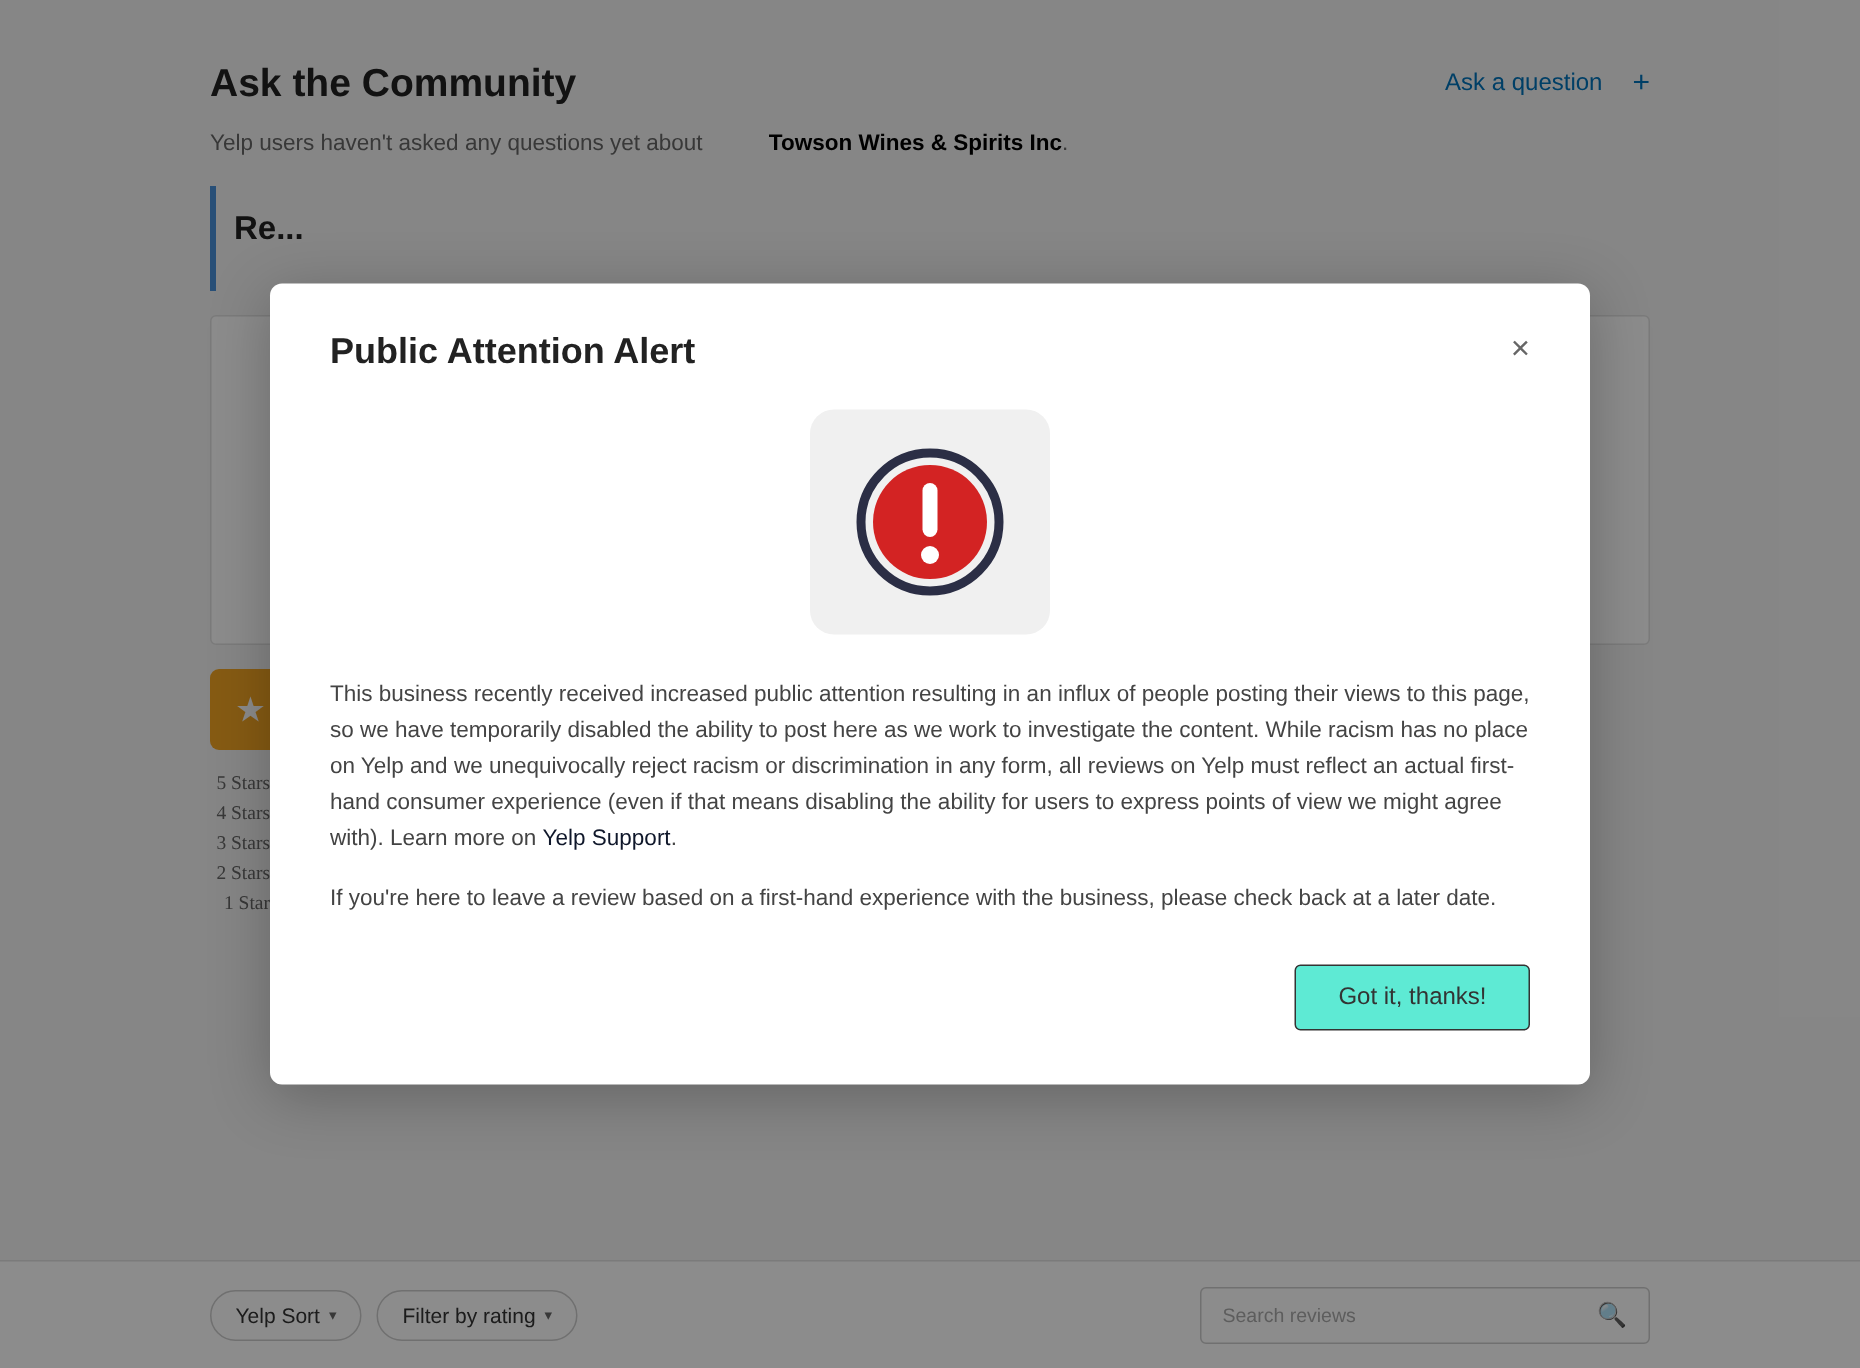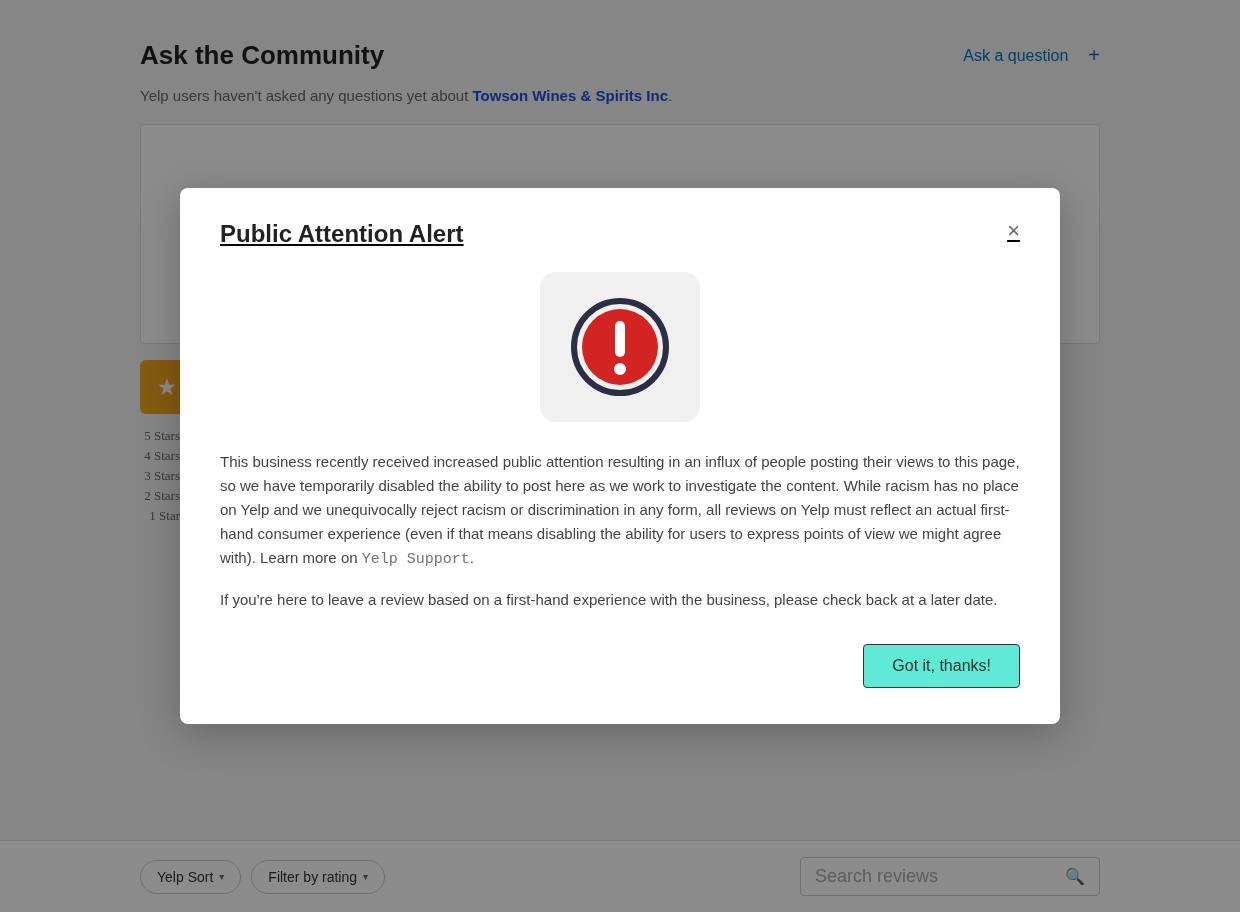--- a/index.html
+++ b/index.html
@@ -45,22 +45,23 @@
       color: #0073bb;
     }
 
     .community-text {
       font-size: 15px;
       color: #666;
       margin-bottom: 20px;
     }
 
     .community-text .business-name {
-      color: #1d4ed8;
+      color: #000000;
       font-weight: 600;
+      margin-left: 40px;
     }
 
     .reviews-section {
       margin-top: 10px;
     }
 
     .reviews-title {
       font-size: 22px;
       font-weight: 700;
       color: #222;
@@ -192,21 +193,21 @@
       border-radius: 4px;
       padding: 8px 14px;
       background: #fff;
       width: 300px;
       gap: 8px;
     }
 
     .search-input {
       border: none;
       outline: none;
-      font-size: 18px;
+      font-size: 13px;
       color: #333;
       width: 100%;
     }
 
     .search-input::placeholder {
       color: #aaa;
     }
 
     .search-icon {
       color: #666;
@@ -234,21 +235,20 @@
       position: relative;
       z-index: 200;
       box-shadow: 0 8px 40px rgba(0,0,0,0.25);
     }
 
     .modal-header {
       display: flex;
       justify-content: space-between;
       align-items: flex-start;
       margin-bottom: 24px;
-      text-decoration: underline;
     }
 
     .modal-title {
       font-size: 24px;
       font-weight: 700;
       color: #222;
     }
 
     .modal-close {
       font-size: 22px;
@@ -281,24 +281,23 @@
     }
 
     .modal-body {
       font-size: 15px;
       color: #444;
       line-height: 1.6;
       margin-bottom: 16px;
     }
 
     .modal-body .yelp-link {
-      color: #737373;
+      color: #0f172a;
       text-decoration: none;
       font-weight: 500;
-      font-family: Liberation Mono, monospace;
     }
 
     .modal-body-2 {
       font-size: 15px;
       color: #444;
       line-height: 1.6;
       margin-bottom: 32px;
     }
 
     .modal-footer {
@@ -329,20 +328,24 @@
       <span>Ask a question</span>
       <span class="plus">+</span>
     </div>
   </div>
 
   <p class="community-text">
     <span>Yelp users haven't asked any questions yet about </span><span class="business-name">Towson Wines &amp; Spirits Inc</span><span>.</span>
   </p>
 
   <div class="reviews-section">
+    <div style="display:flex; align-items:center; margin-bottom:16px;">
+      <div class="blue-bar"></div>
+      <h3 class="reviews-title">Re...</h3>
+    </div>
 
     <div class="review-card-placeholder"></div>
 
     <div class="overall-section">
       <div style="display:flex; align-items:center; margin-bottom:14px;">
         <div class="star-rating-box">★</div>
         <div>
           <div class="overall-label">Overall rating</div>
           <span class="review-count">
             <span>11</span> reviews

